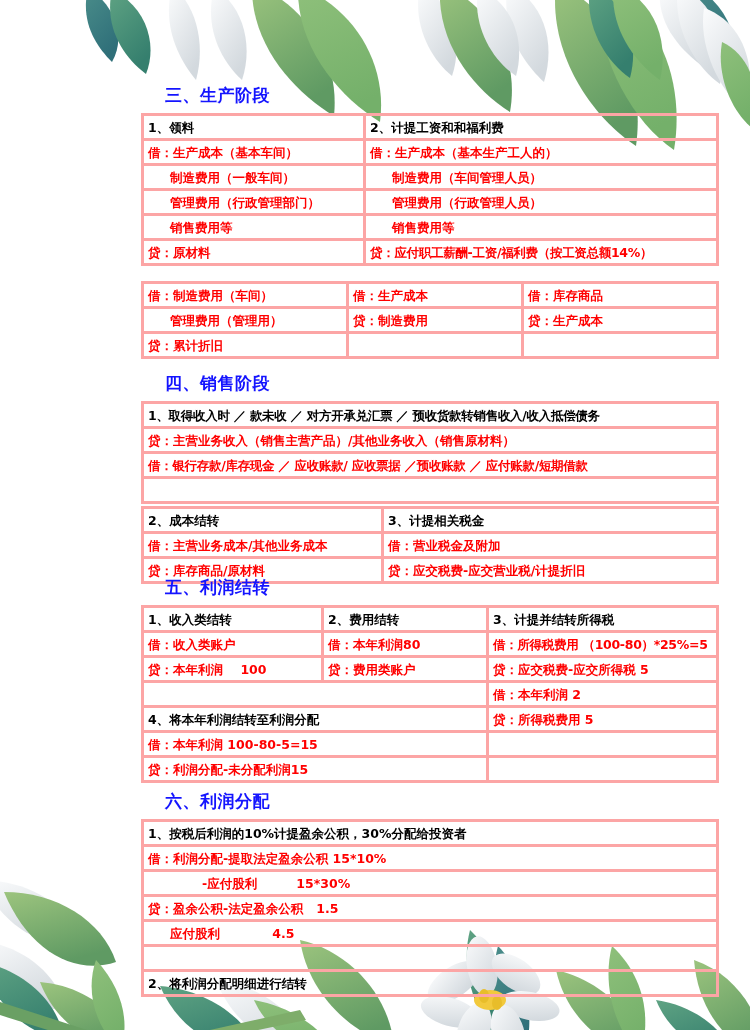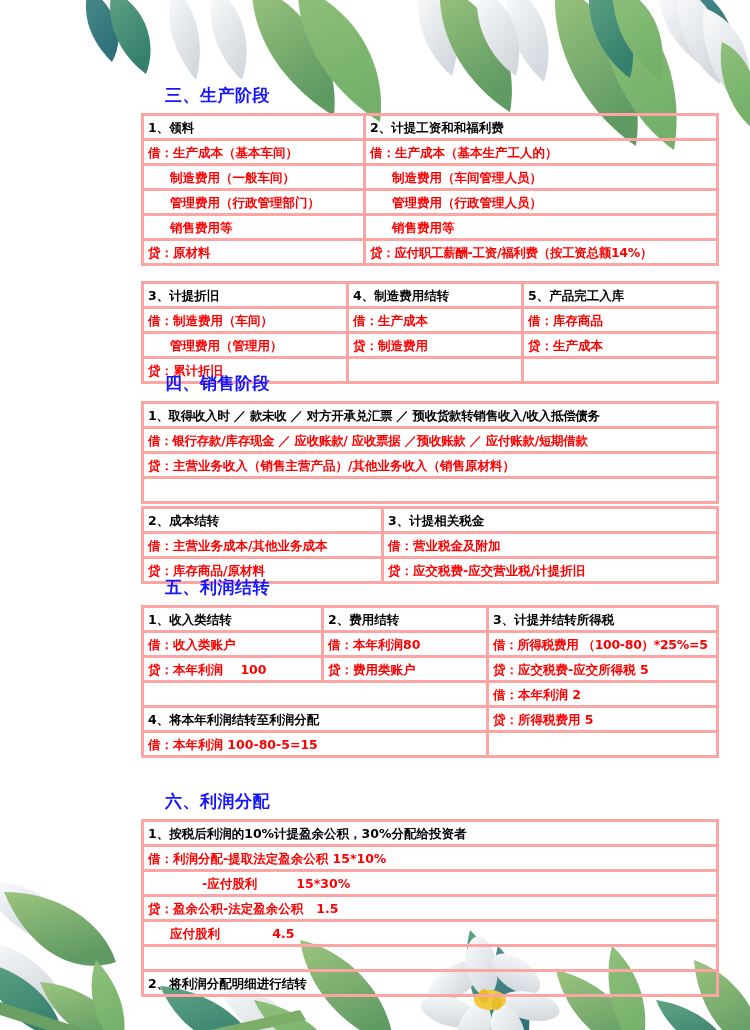--- a/index.html
+++ b/index.html
@@ -212,25 +212,20 @@
     <div style="height:15px"></div>
 
     <table class="acct">
       <colgroup>
           <col style="width:205px">
           <col style="width:175px">
           <col style="width:195px">
         </colgroup>
       <tbody>
         <tr>
-          <td class="blk">3、计提折旧</td>
-          <td class="blk">4、制造费用结转</td>
-          <td class="blk">5、产品完工入库</td>
-        </tr>
-        <tr>
           <td class="red">借：制造费用（车间）</td>
           <td class="red">借：生产成本</td>
           <td class="red">借：库存商品</td>
         </tr>
         <tr>
           <td class="red ind">管理费用（管理用）</td>
           <td class="red">贷：制造费用</td>
           <td class="red">贷：生产成本</td>
         </tr>
         <tr>
@@ -247,24 +242,24 @@
 
     <table class="acct">
       <colgroup>
           <col style="width:575px">
         </colgroup>
       <tbody>
         <tr>
           <td class="blk sm tight">1、取得收入时 ／ 款未收 ／ 对方开承兑汇票 ／ 预收货款转销售收入/收入抵偿债务</td>
         </tr>
         <tr>
+          <td class="red">贷：主营业务收入（销售主营产品）/其他业务收入（销售原材料）</td>
+        </tr>
+        <tr>
           <td class="red sm tight">借：银行存款/库存现金 ／ 应收账款/ 应收票据 ／预收账款 ／ 应付账款/短期借款</td>
-        </tr>
-        <tr>
-          <td class="red">贷：主营业务收入（销售主营产品）/其他业务收入（销售原材料）</td>
         </tr>
         <tr>
           <td class="empty"></td>
         </tr>
       </tbody>
     </table>
 
     <div style="height:2px"></div>
 
     <table class="acct">
@@ -319,20 +314,24 @@
           <td class="red">借：本年利润 2</td>
         </tr>
         <tr>
           <td class="blk" colspan="2">4、将本年利润结转至利润分配</td>
           <td class="red">贷：所得税费用 5</td>
         </tr>
         <tr>
           <td class="red-thin" colspan="2">借：本年利润 100-80-5=15</td>
           <td class="empty"></td>
         </tr>
+        <tr>
+          <td class="red-thin" colspan="2">贷：利润分配-未分配利润15</td>
+          <td class="empty"></td>
+        </tr>
       </tbody>
     </table>
   </div>
 
   <div class="section" style="top:790px;">
     <div class="heading">六、利润分配</div>
 
     <table class="acct">
       <colgroup>
           <col style="width:575px">

